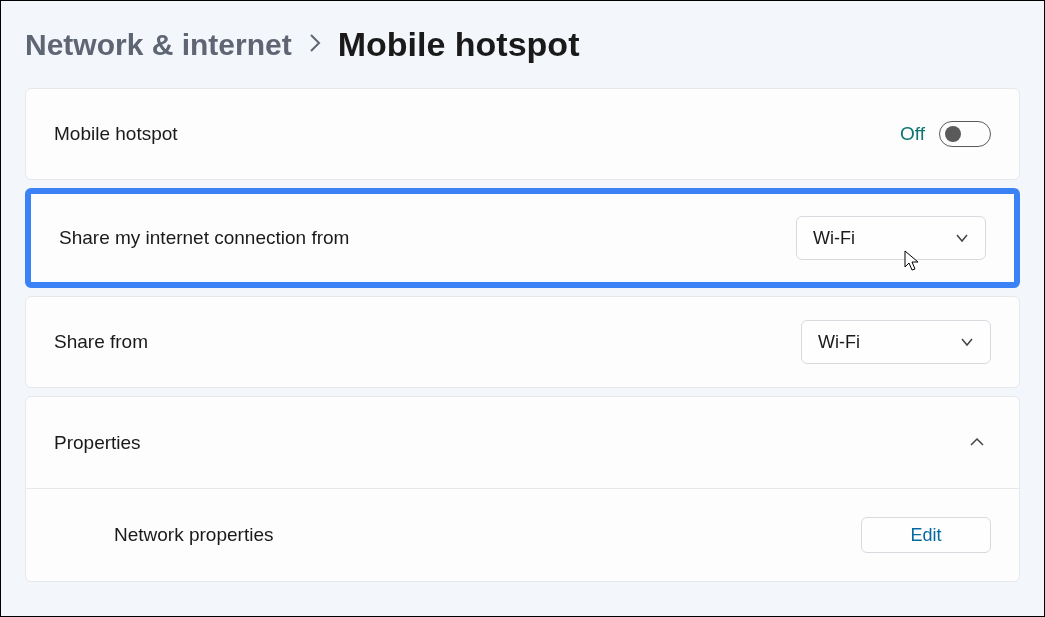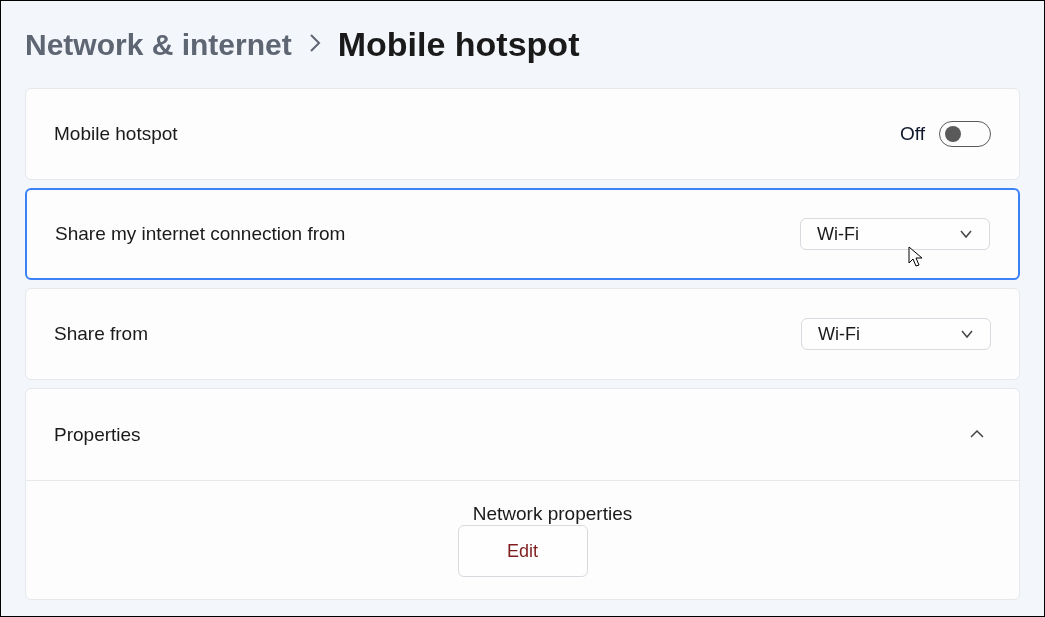--- a/index.html
+++ b/index.html
@@ -41,40 +41,40 @@
     border: 1px solid #e6e8eb;
     border-radius: 6px;
     padding: 22px 28px;
     margin-bottom: 8px;
     display: flex;
     align-items: center;
     justify-content: space-between;
     min-height: 92px;
   }
   .card-highlight {
-    border: 2px solid #3b82f6;
+    border: 6px solid #3b82f6;
     border-radius: 6px;
     position: relative;
     margin-top: 8px;
   }
   .card-label {
     font-size: 19px;
     color: #1a1a1a;
   }
   .card-label-indent {
     padding-left: 60px;
   }
   .right-controls {
     display: flex;
     align-items: center;
     gap: 14px;
   }
   .toggle-text {
     font-size: 19px;
-    color: #0f172a;
+    color: #0f766e;
   }
   .toggle {
     width: 52px;
     height: 26px;
     border: 1.5px solid #5a5a5a;
     border-radius: 14px;
     background: #fdfdfe;
     position: relative;
     cursor: pointer;
   }
@@ -86,44 +86,44 @@
     position: absolute;
     top: 50%;
     left: 5px;
     transform: translateY(-50%);
   }
   .dropdown {
     border: 1px solid #d7dade;
     border-radius: 6px;
     background: #fefefe;
     min-width: 190px;
-    height: 32px;
+    height: 44px;
     display: flex;
     align-items: center;
     justify-content: space-between;
     padding: 0 16px;
     font-size: 18px;
     color: #1a1a1a;
     cursor: pointer;
   }
   .dropdown .chev {
     font-size: 13px;
     color: #444;
   }
   .button {
     border: 1px solid #d7dade;
     border-radius: 6px;
     background: #fefefe;
     min-width: 130px;
-    height: 52px;
+    height: 36px;
     display: flex;
     align-items: center;
     justify-content: center;
     font-size: 18px;
-    color: #7f1d1d;
+    color: #0369a1;
     cursor: pointer;
   }
   .expand-chev {
     font-size: 16px;
     color: #444;
     padding-right: 6px;
     cursor: pointer;
   }
   .cursor {
     position: absolute;
@@ -147,21 +147,20 @@
     min-height: 92px;
     border-bottom: 1px solid #e6e8eb;
     cursor: pointer;
   }
   .props-body {
     padding: 22px 28px;
     display: flex;
     align-items: center;
     justify-content: space-between;
     min-height: 92px;
-    flex-direction: column;
   }
 </style>
 </head>
 <body>
 
 <div class="page">
 
   <div class="breadcrumb">
     <span class="breadcrumb-parent">Network &amp; internet</span>
     <span class="breadcrumb-chevron">

